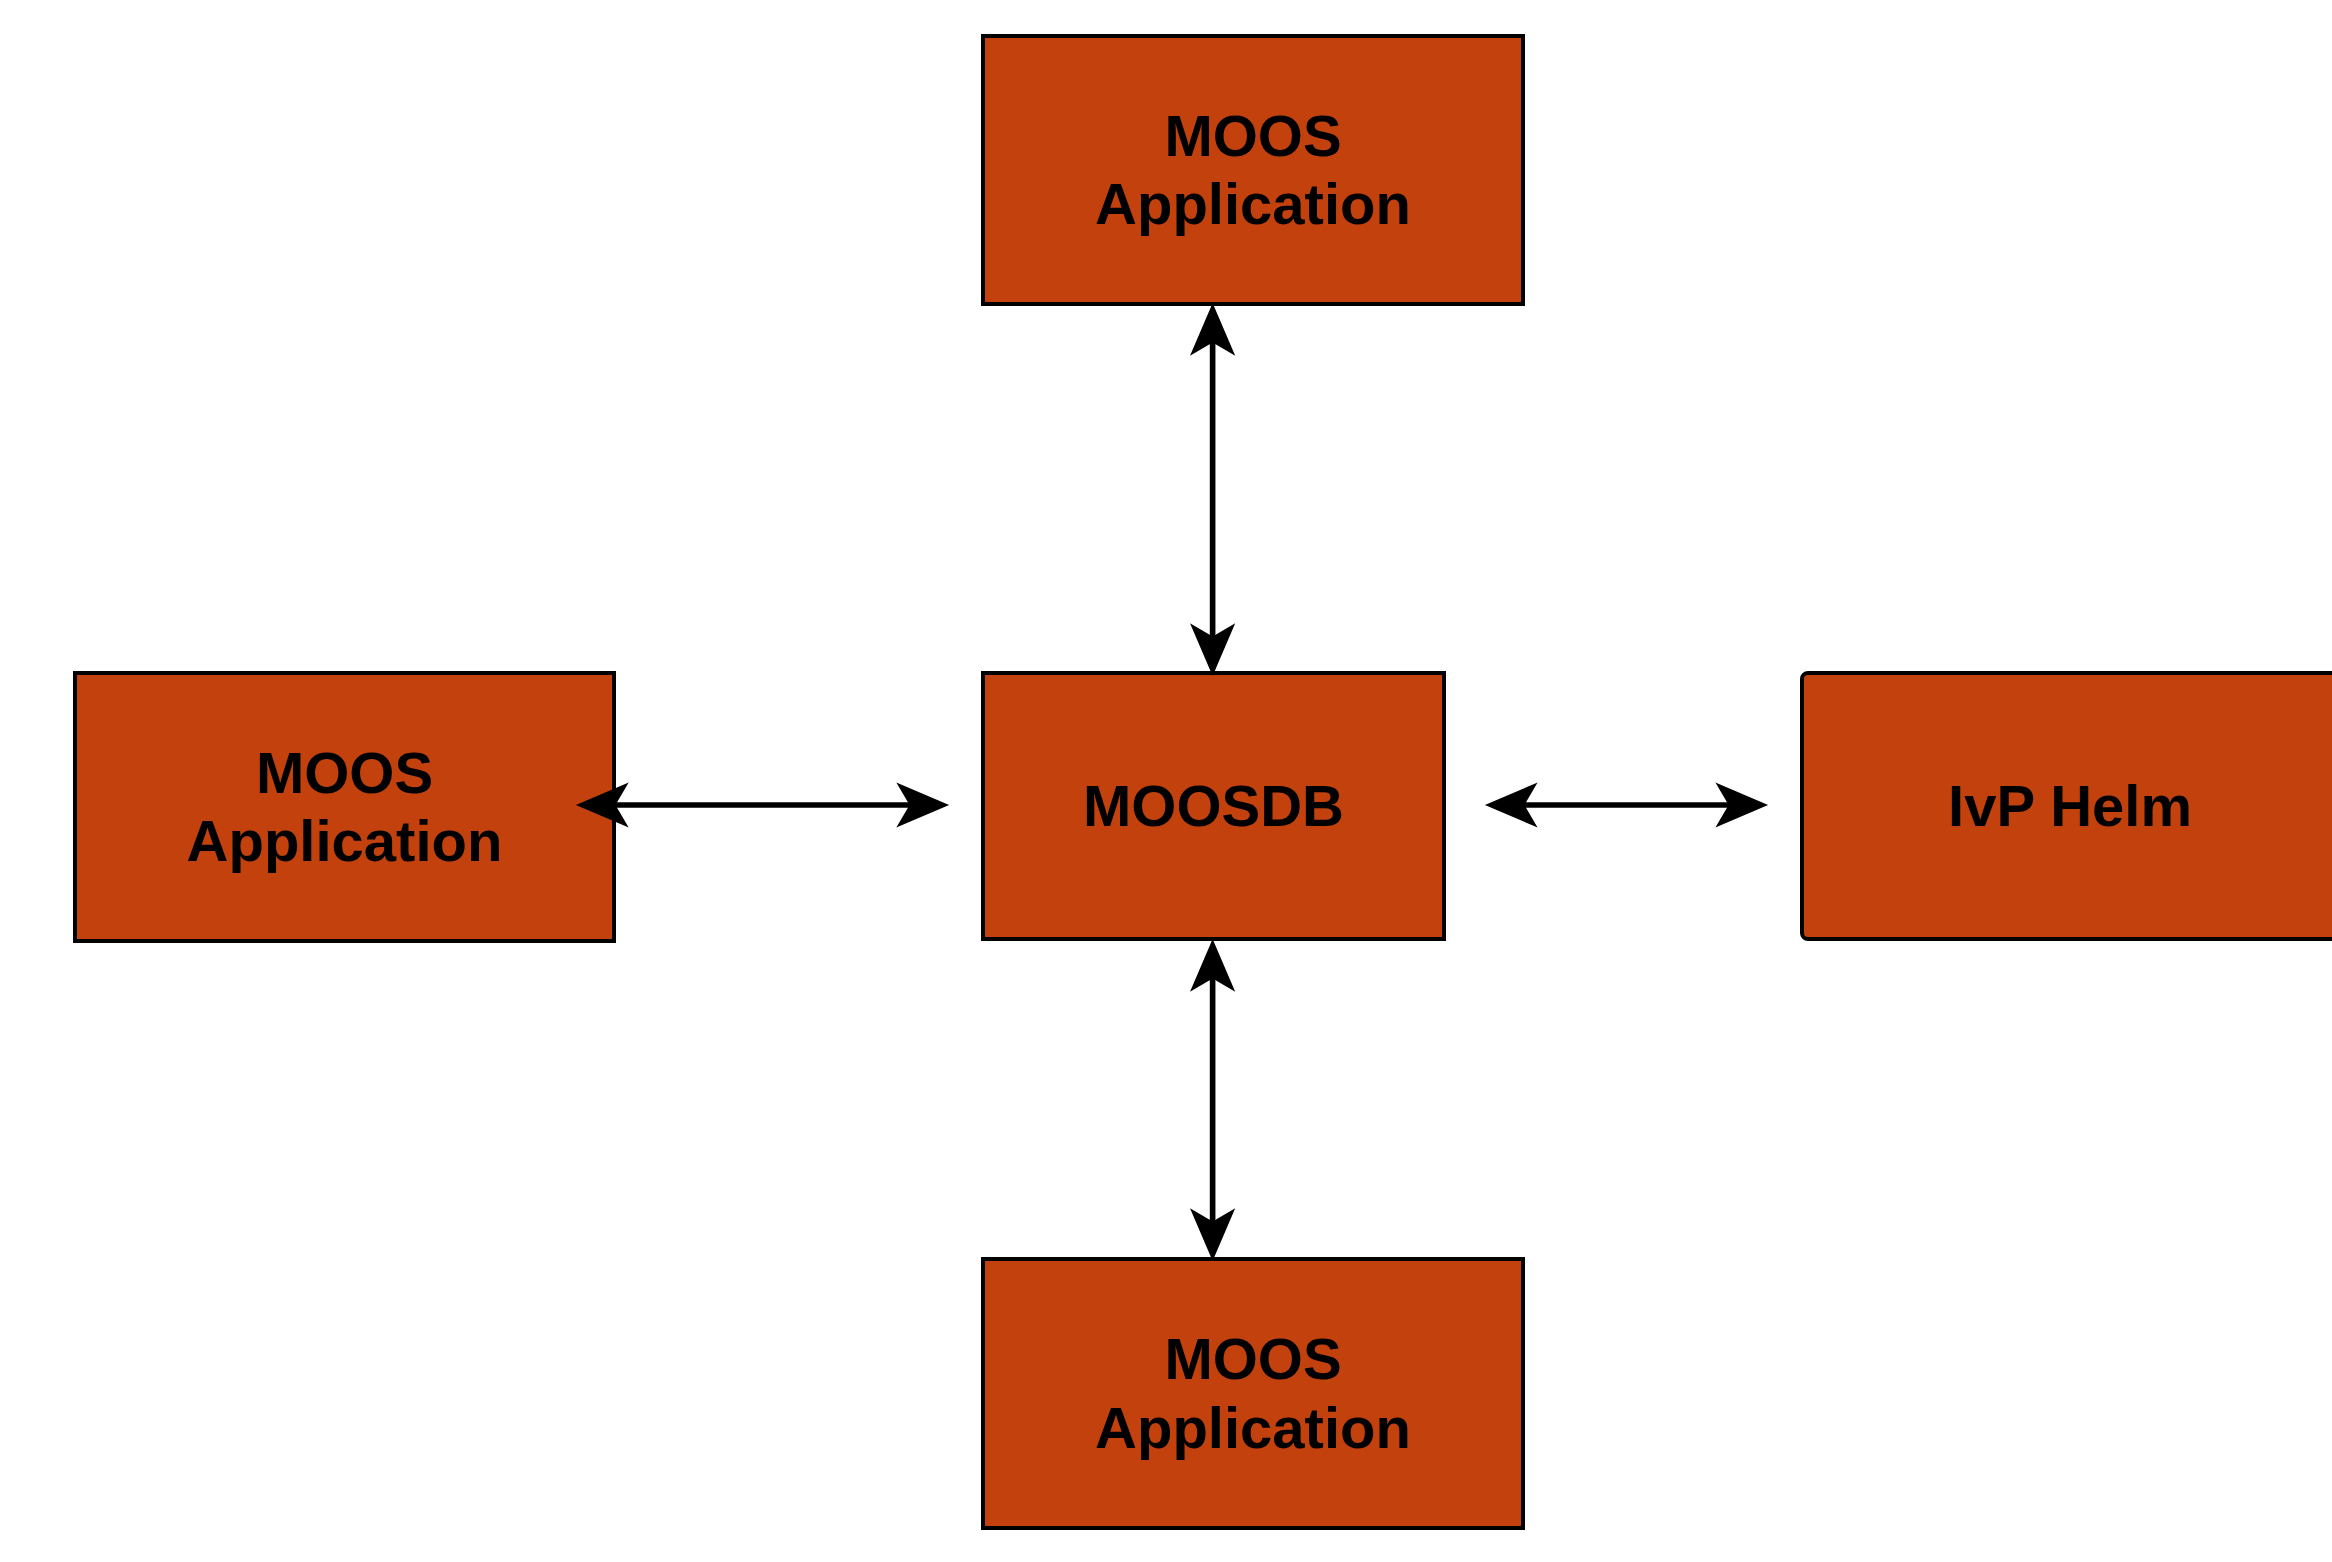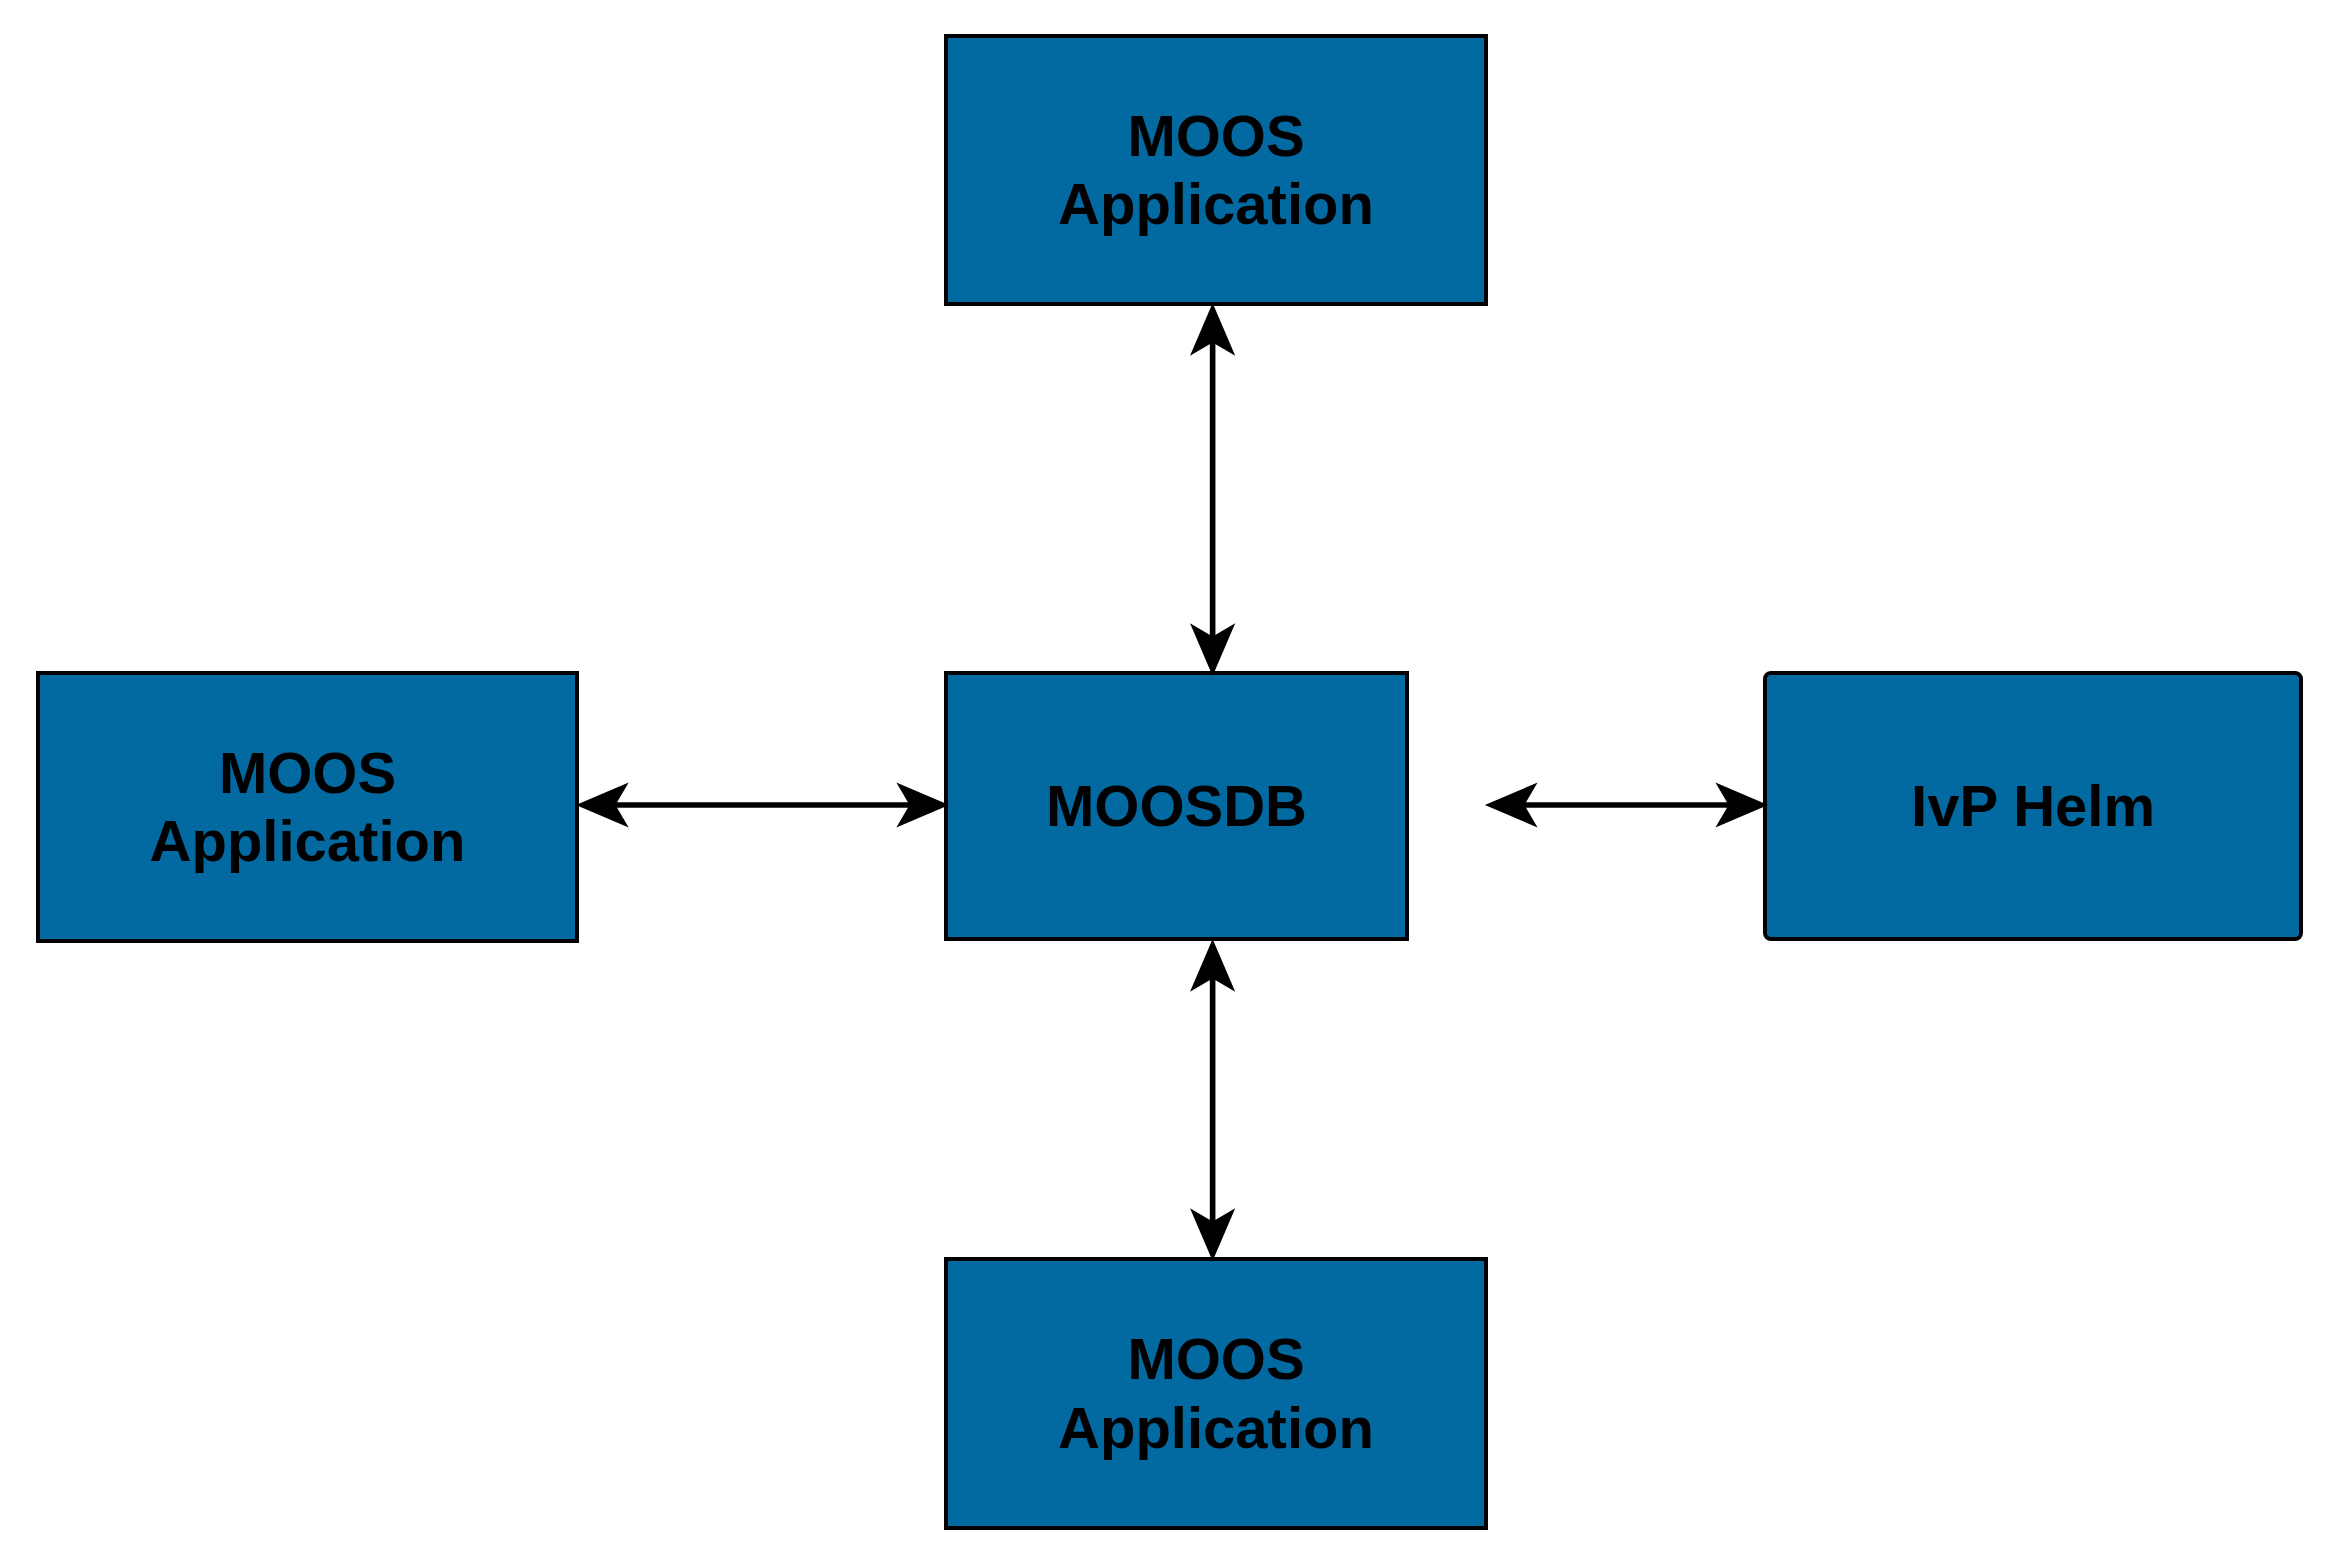--- a/index.html
+++ b/index.html
@@ -12,26 +12,27 @@
     position: relative;
     width: 2332px;
     height: 1562px;
     background: #ffffff;
     overflow: hidden;
     font-family: "Liberation Sans", sans-serif;
   }
   .node {
     position: absolute;
     box-sizing: border-box;
-    background: #0369a1;
+    background: #c2410c;
     border: 4.7px solid #000000;
     display: flex;
     flex-direction: column;
     justify-content: center;
     text-align: center;
+    margin-left: 37px;
   }
   .node-label {
     font-family: "Liberation Sans", sans-serif;
     font-weight: bold;
     font-size: 58px;
     line-height: 1.18;
     color: #000000;
     letter-spacing: 0px;
     white-space: pre-line;
   }

